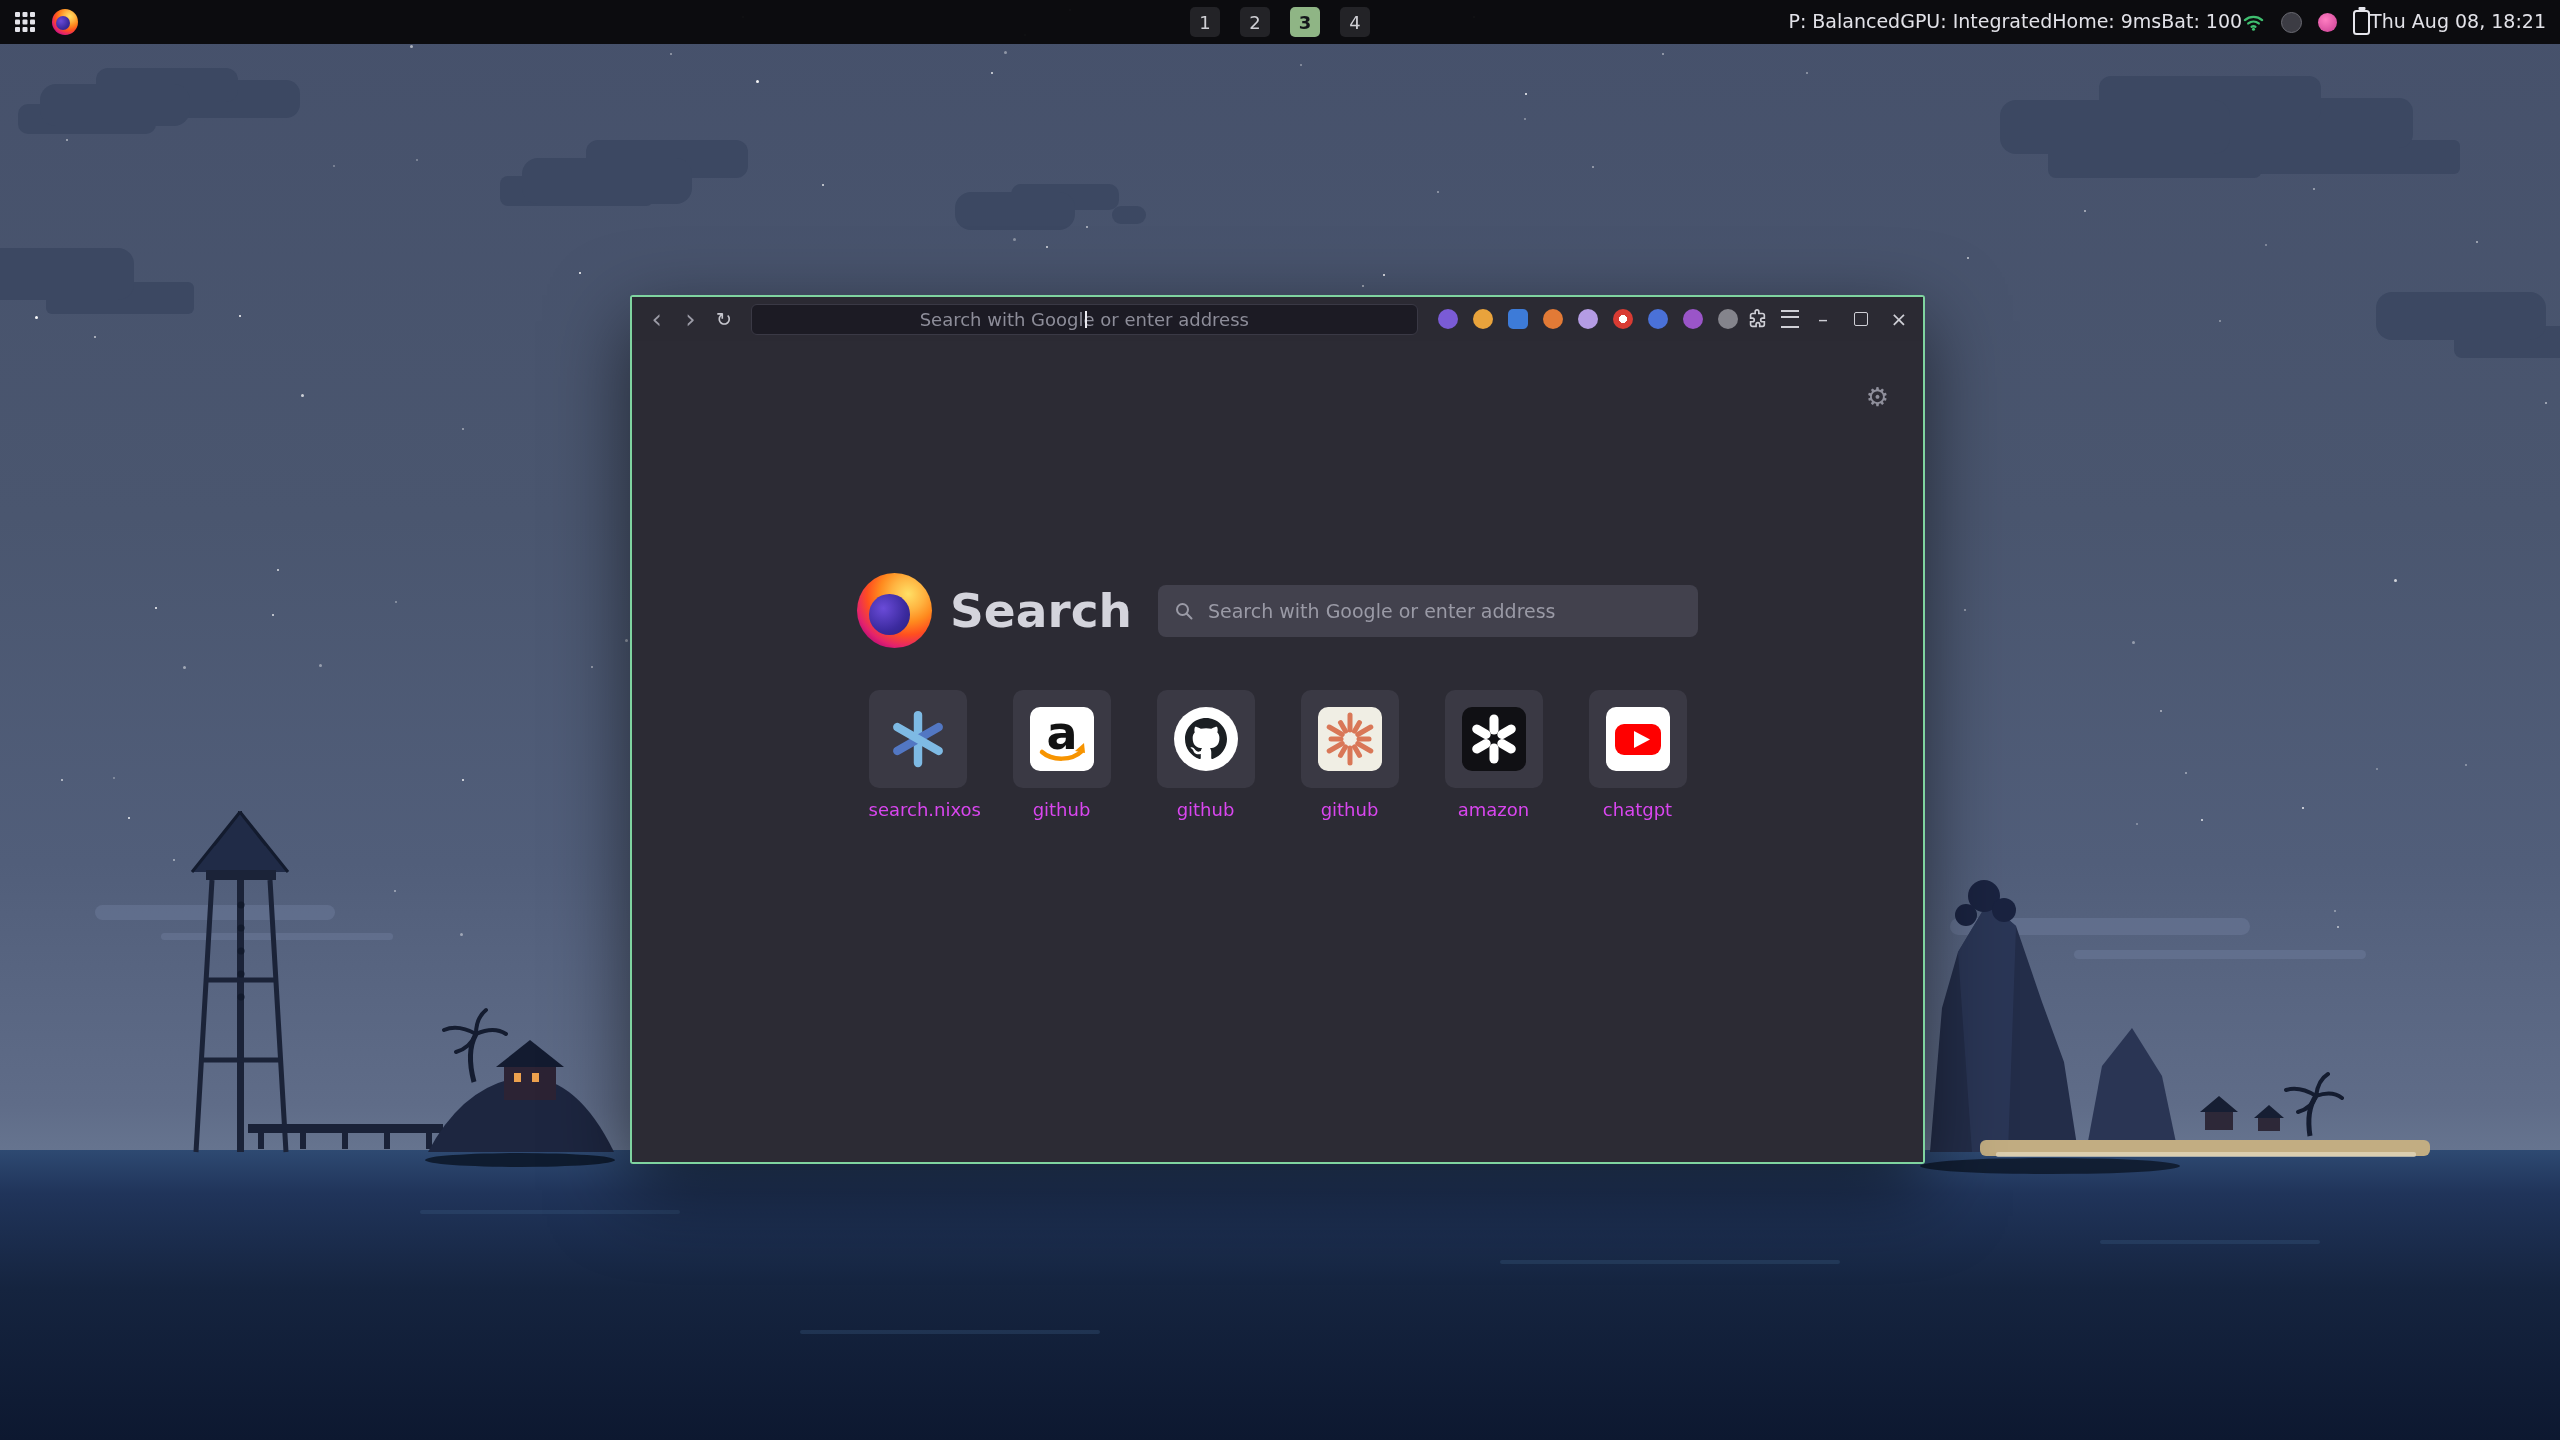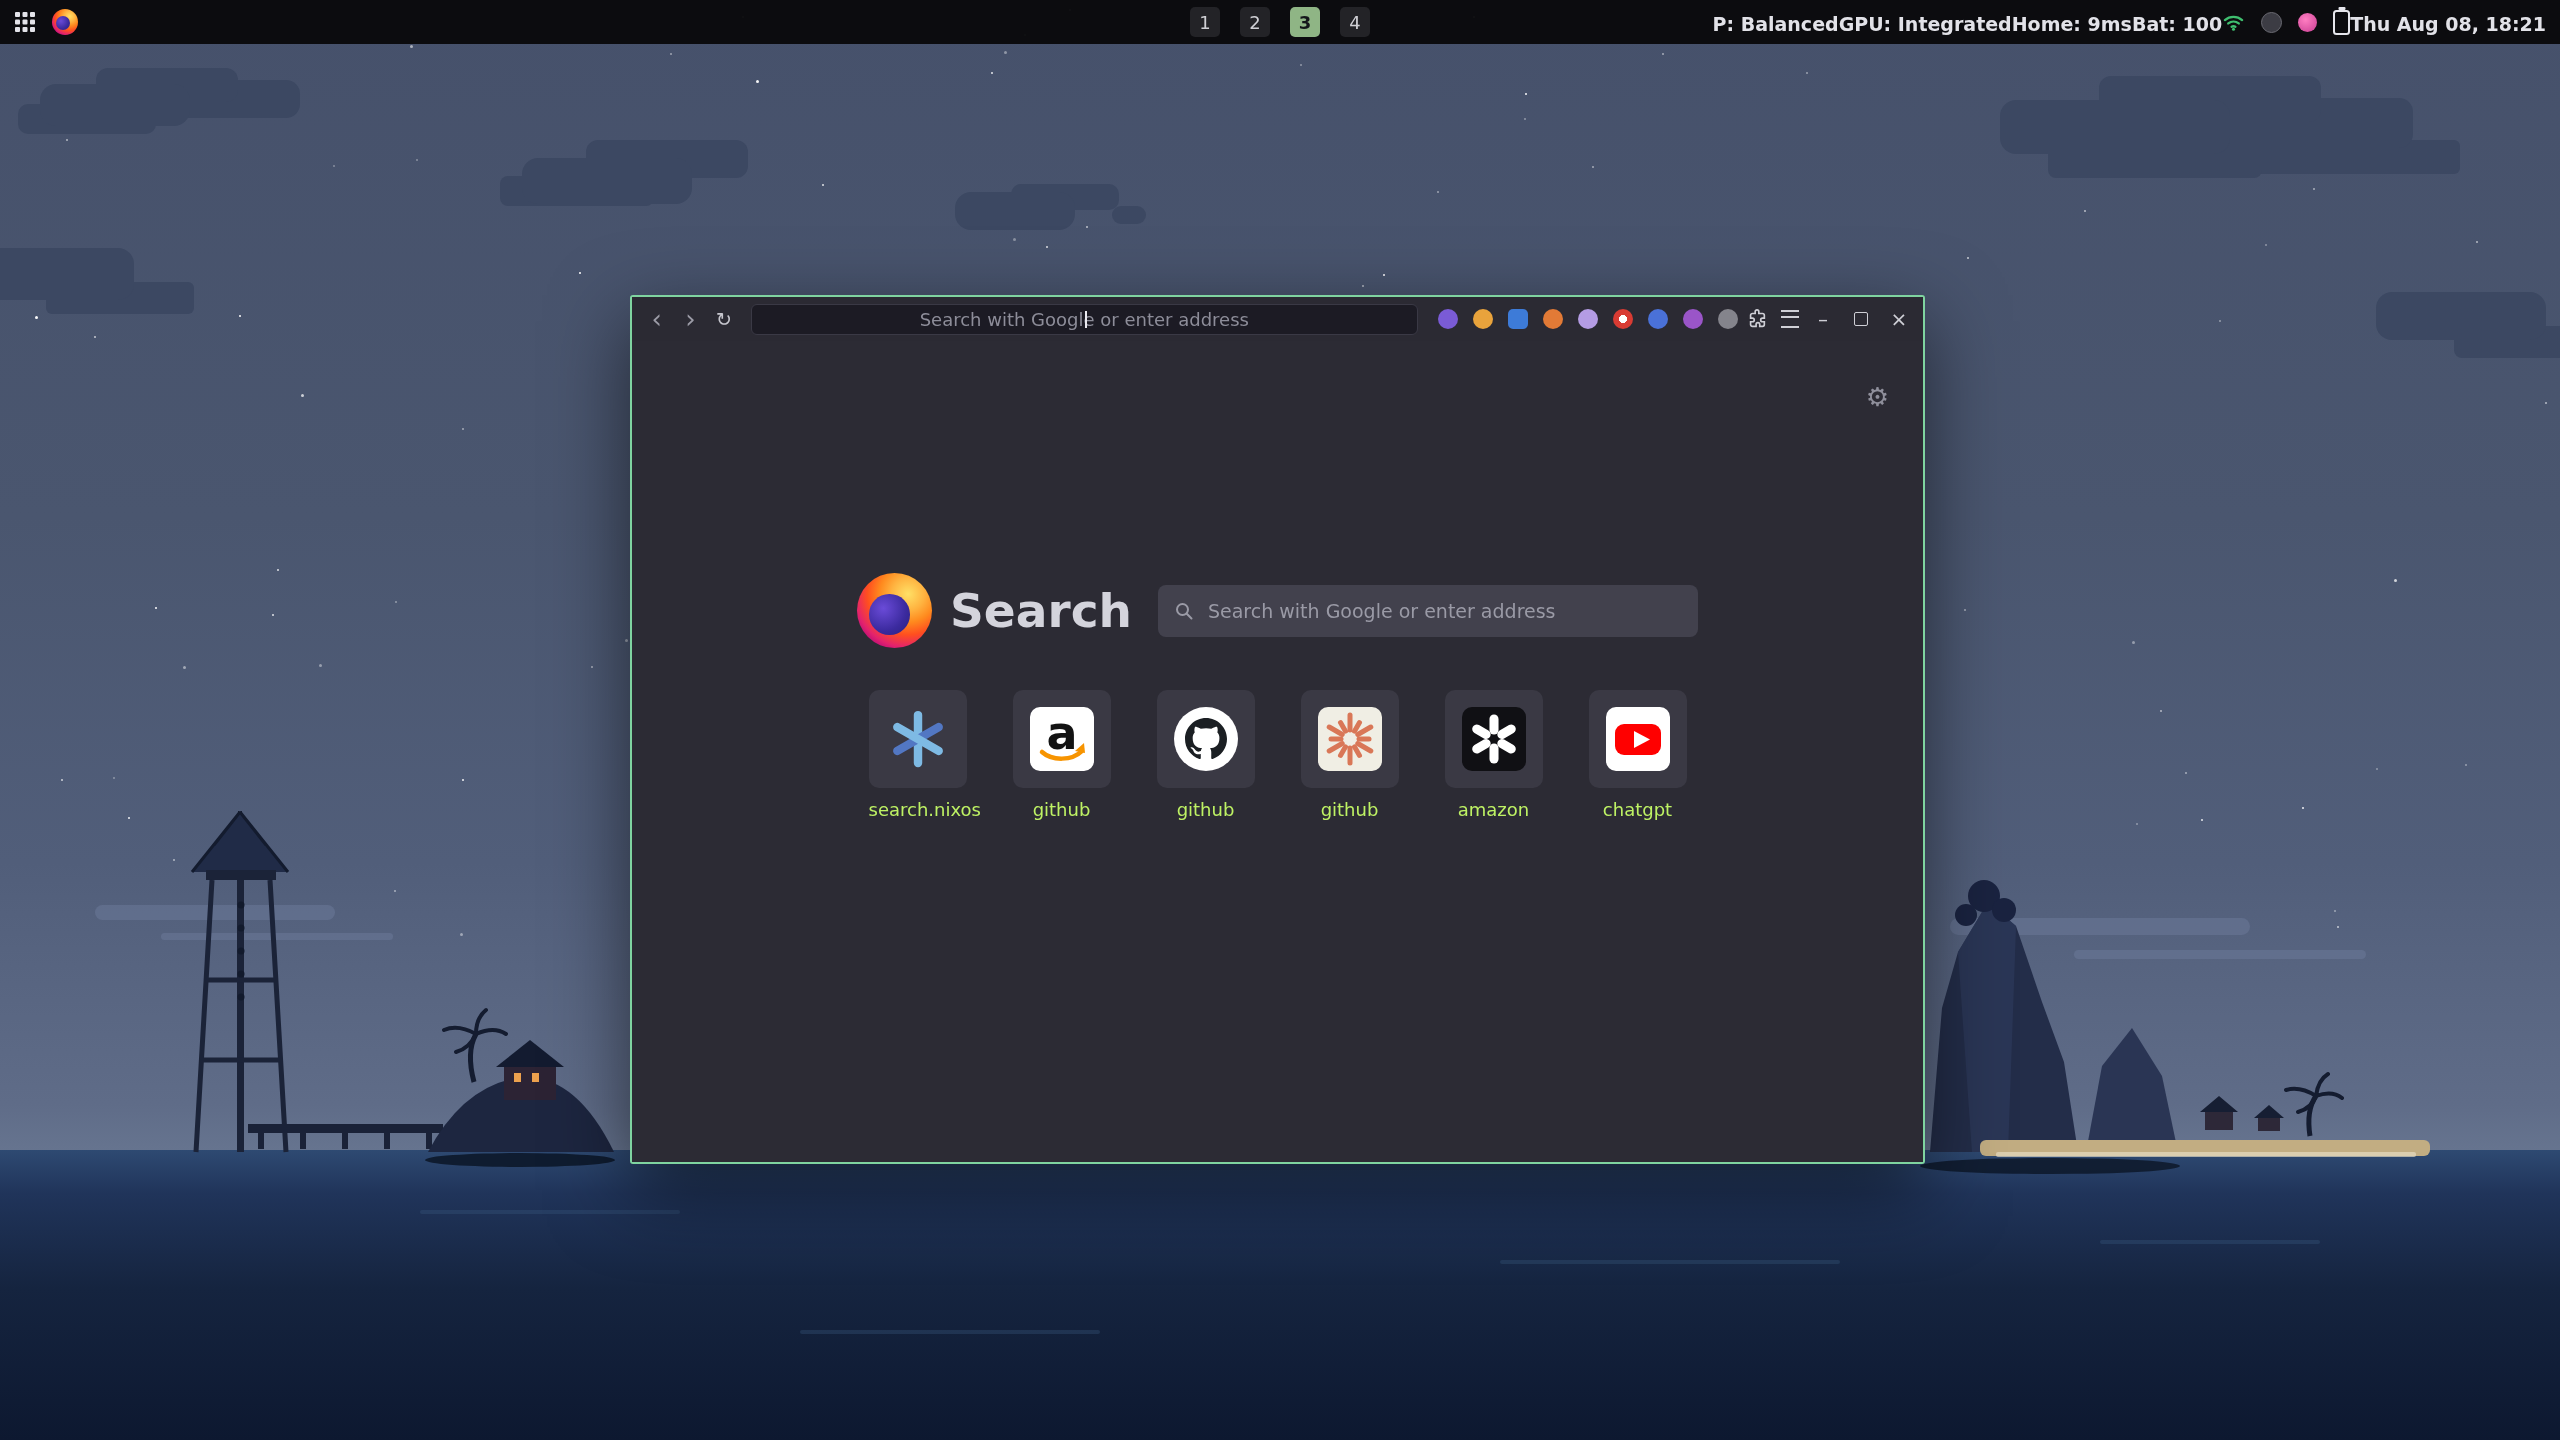--- a/index.html
+++ b/index.html
@@ -35,21 +35,21 @@
   .statusbar{position:absolute;left:0;top:0;right:0;height:44px;z-index:50;
      background:rgba(9,9,11,.96);display:flex;align-items:center;justify-content:space-between;
      padding:0 14px;color:#e2e2e8;font-size:19px;}
   .sb-left{display:flex;align-items:center;gap:16px;}
   .sb-apps,.sb-ff{background:none;border:none;padding:0;display:flex;align-items:center;cursor:pointer;}
   .sb-ws{position:absolute;left:50%;top:0;transform:translateX(-50%);height:44px;
      display:flex;align-items:center;gap:20px;}
   .ws{width:30px;height:30px;border:none;border-radius:5px;background:#232327;color:#cfcfd4;
      font-size:18px;font-family:inherit;display:flex;align-items:center;justify-content:center;cursor:pointer;}
   .ws.active{background:#8fb585;color:#14161a;font-weight:bold;}
-  .sb-right{display:flex;align-items:flex-end;font-weight:bold;}
+  .sb-right{display:flex;align-items:flex-start;}
   .sb-icons{display:flex;align-items:center;gap:16px;}
   .ti-gray{width:19px;height:19px;border-radius:50%;background:#3c3c44;border:1.5px solid #6a6a72;}
   .ti-pink{width:19px;height:19px;border-radius:50%;background:radial-gradient(circle at 40% 35%,#ff7ec2,#c93d92);}
   .battery-icon{width:13px;height:21px;border:2px solid #e6e6ec;border-radius:3.5px;position:relative;}
   .battery-icon::before{content:"";position:absolute;top:-5px;left:50%;transform:translateX(-50%);
      width:7px;height:3px;background:#e6e6ec;border-radius:1px;}
 
   
   .bwindow{position:absolute;left:630px;top:295px;width:1295px;height:869px;z-index:30;
      background:#2c2b34;border:2px solid #7fd4a0;border-radius:3px;
@@ -104,21 +104,21 @@
   .nt-search{width:540px;height:52px;background:#42414d;border-radius:8px;display:flex;
      align-items:center;padding:0 16px;gap:12px;cursor:text;box-sizing:border-box;}
   .nt-search input{flex:1;background:transparent;border:none;outline:none;color:#c8c8d0;
      font-size:19px;font-family:inherit;}
   .nt-search input::placeholder{color:#9a9aa6;opacity:1;}
 
   .tiles{position:absolute;top:349px;left:0;right:0;display:flex;justify-content:center;gap:46px;}
   .tile{width:98px;text-align:center;cursor:pointer;}
   .tile-card{width:98px;height:98px;background:#3a3944;border-radius:10px;display:flex;
      align-items:center;justify-content:center;}
-  .tile-label{margin-top:11px;font-size:18px;color:#bef264;}
+  .tile-label{margin-top:11px;font-size:18px;color:#d946ef;}
   .ic{width:64px;height:64px;border-radius:10px;display:flex;align-items:center;justify-content:center;}
   .ic-white{background:#fff;}
   .ic-circle{border-radius:50%;}
   .ic-dark{background:#101014;}
   .ic-ivory{background:#f0eee4;}
 
   
   .ff-logo{display:inline-block;border-radius:50%;position:relative;flex:none;
      background:radial-gradient(circle at 68% 28%,#ffe066 0%,#ffb340 22%,#ff8a1e 38%,#ff4f1f 55%,#e3226d 72%,#a3007f 88%,#70148e 100%);}
   .ff-logo::after{content:"";position:absolute;left:16%;top:28%;width:54%;height:54%;border-radius:50%;

